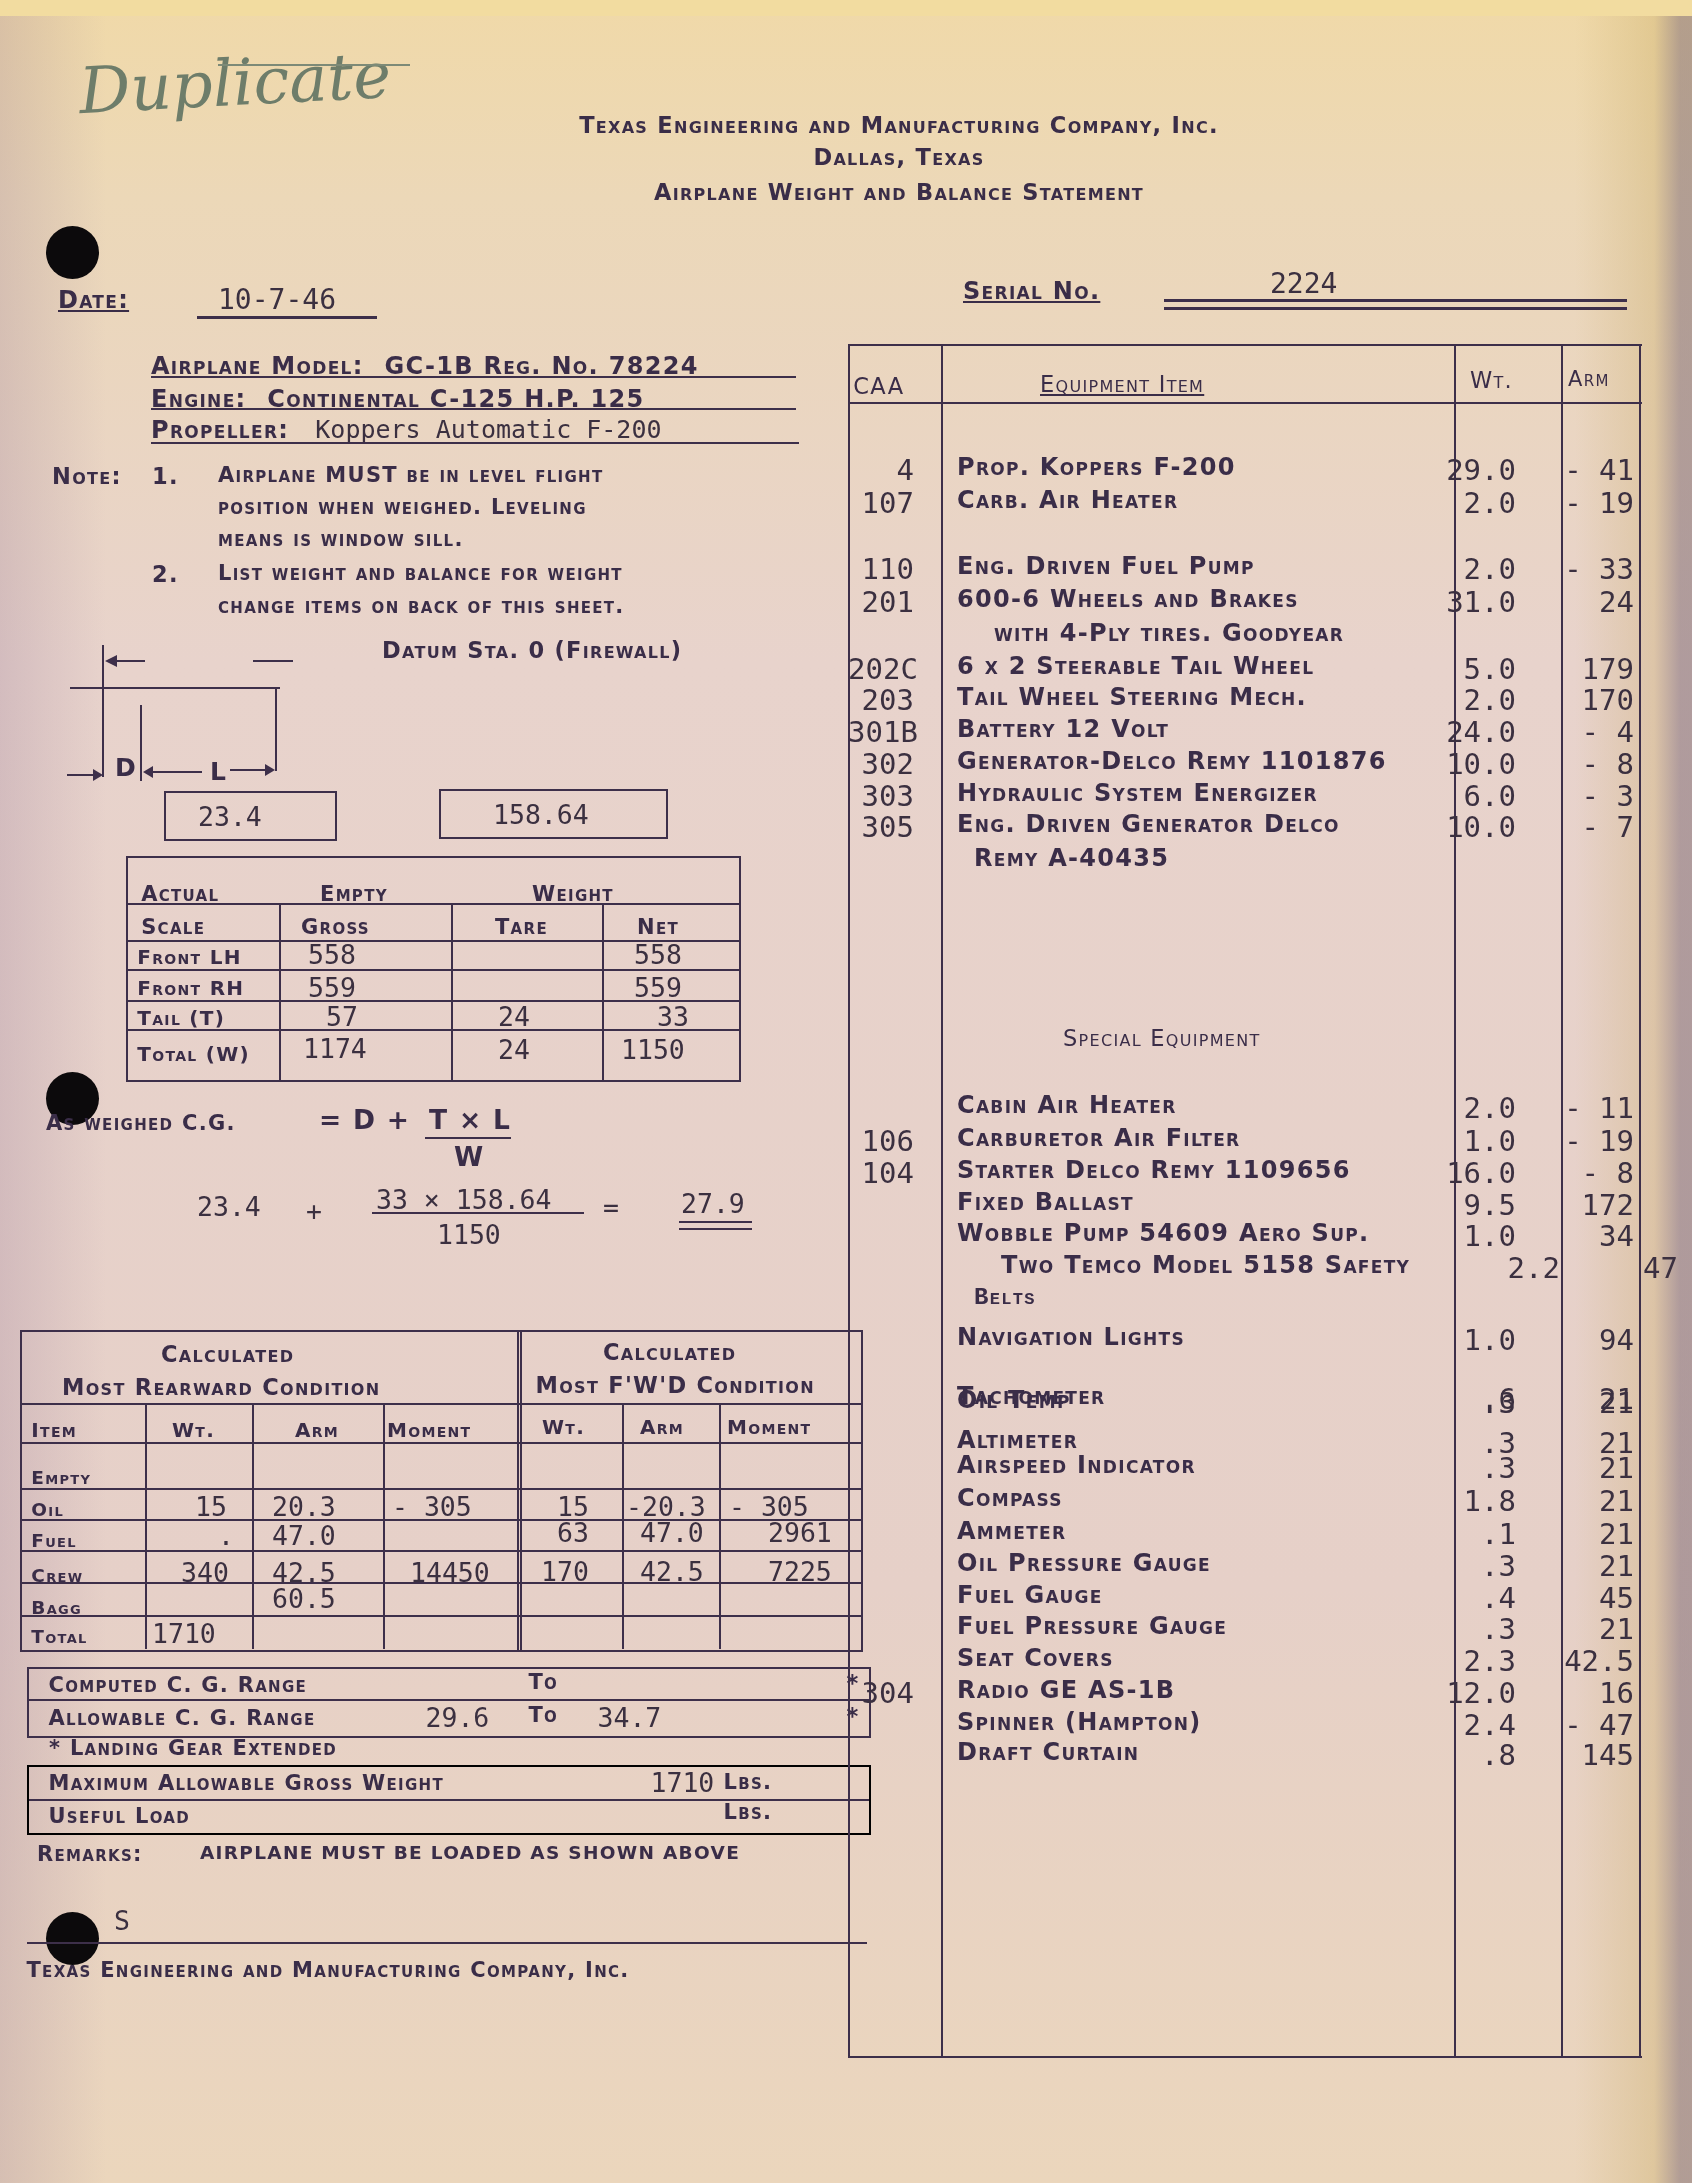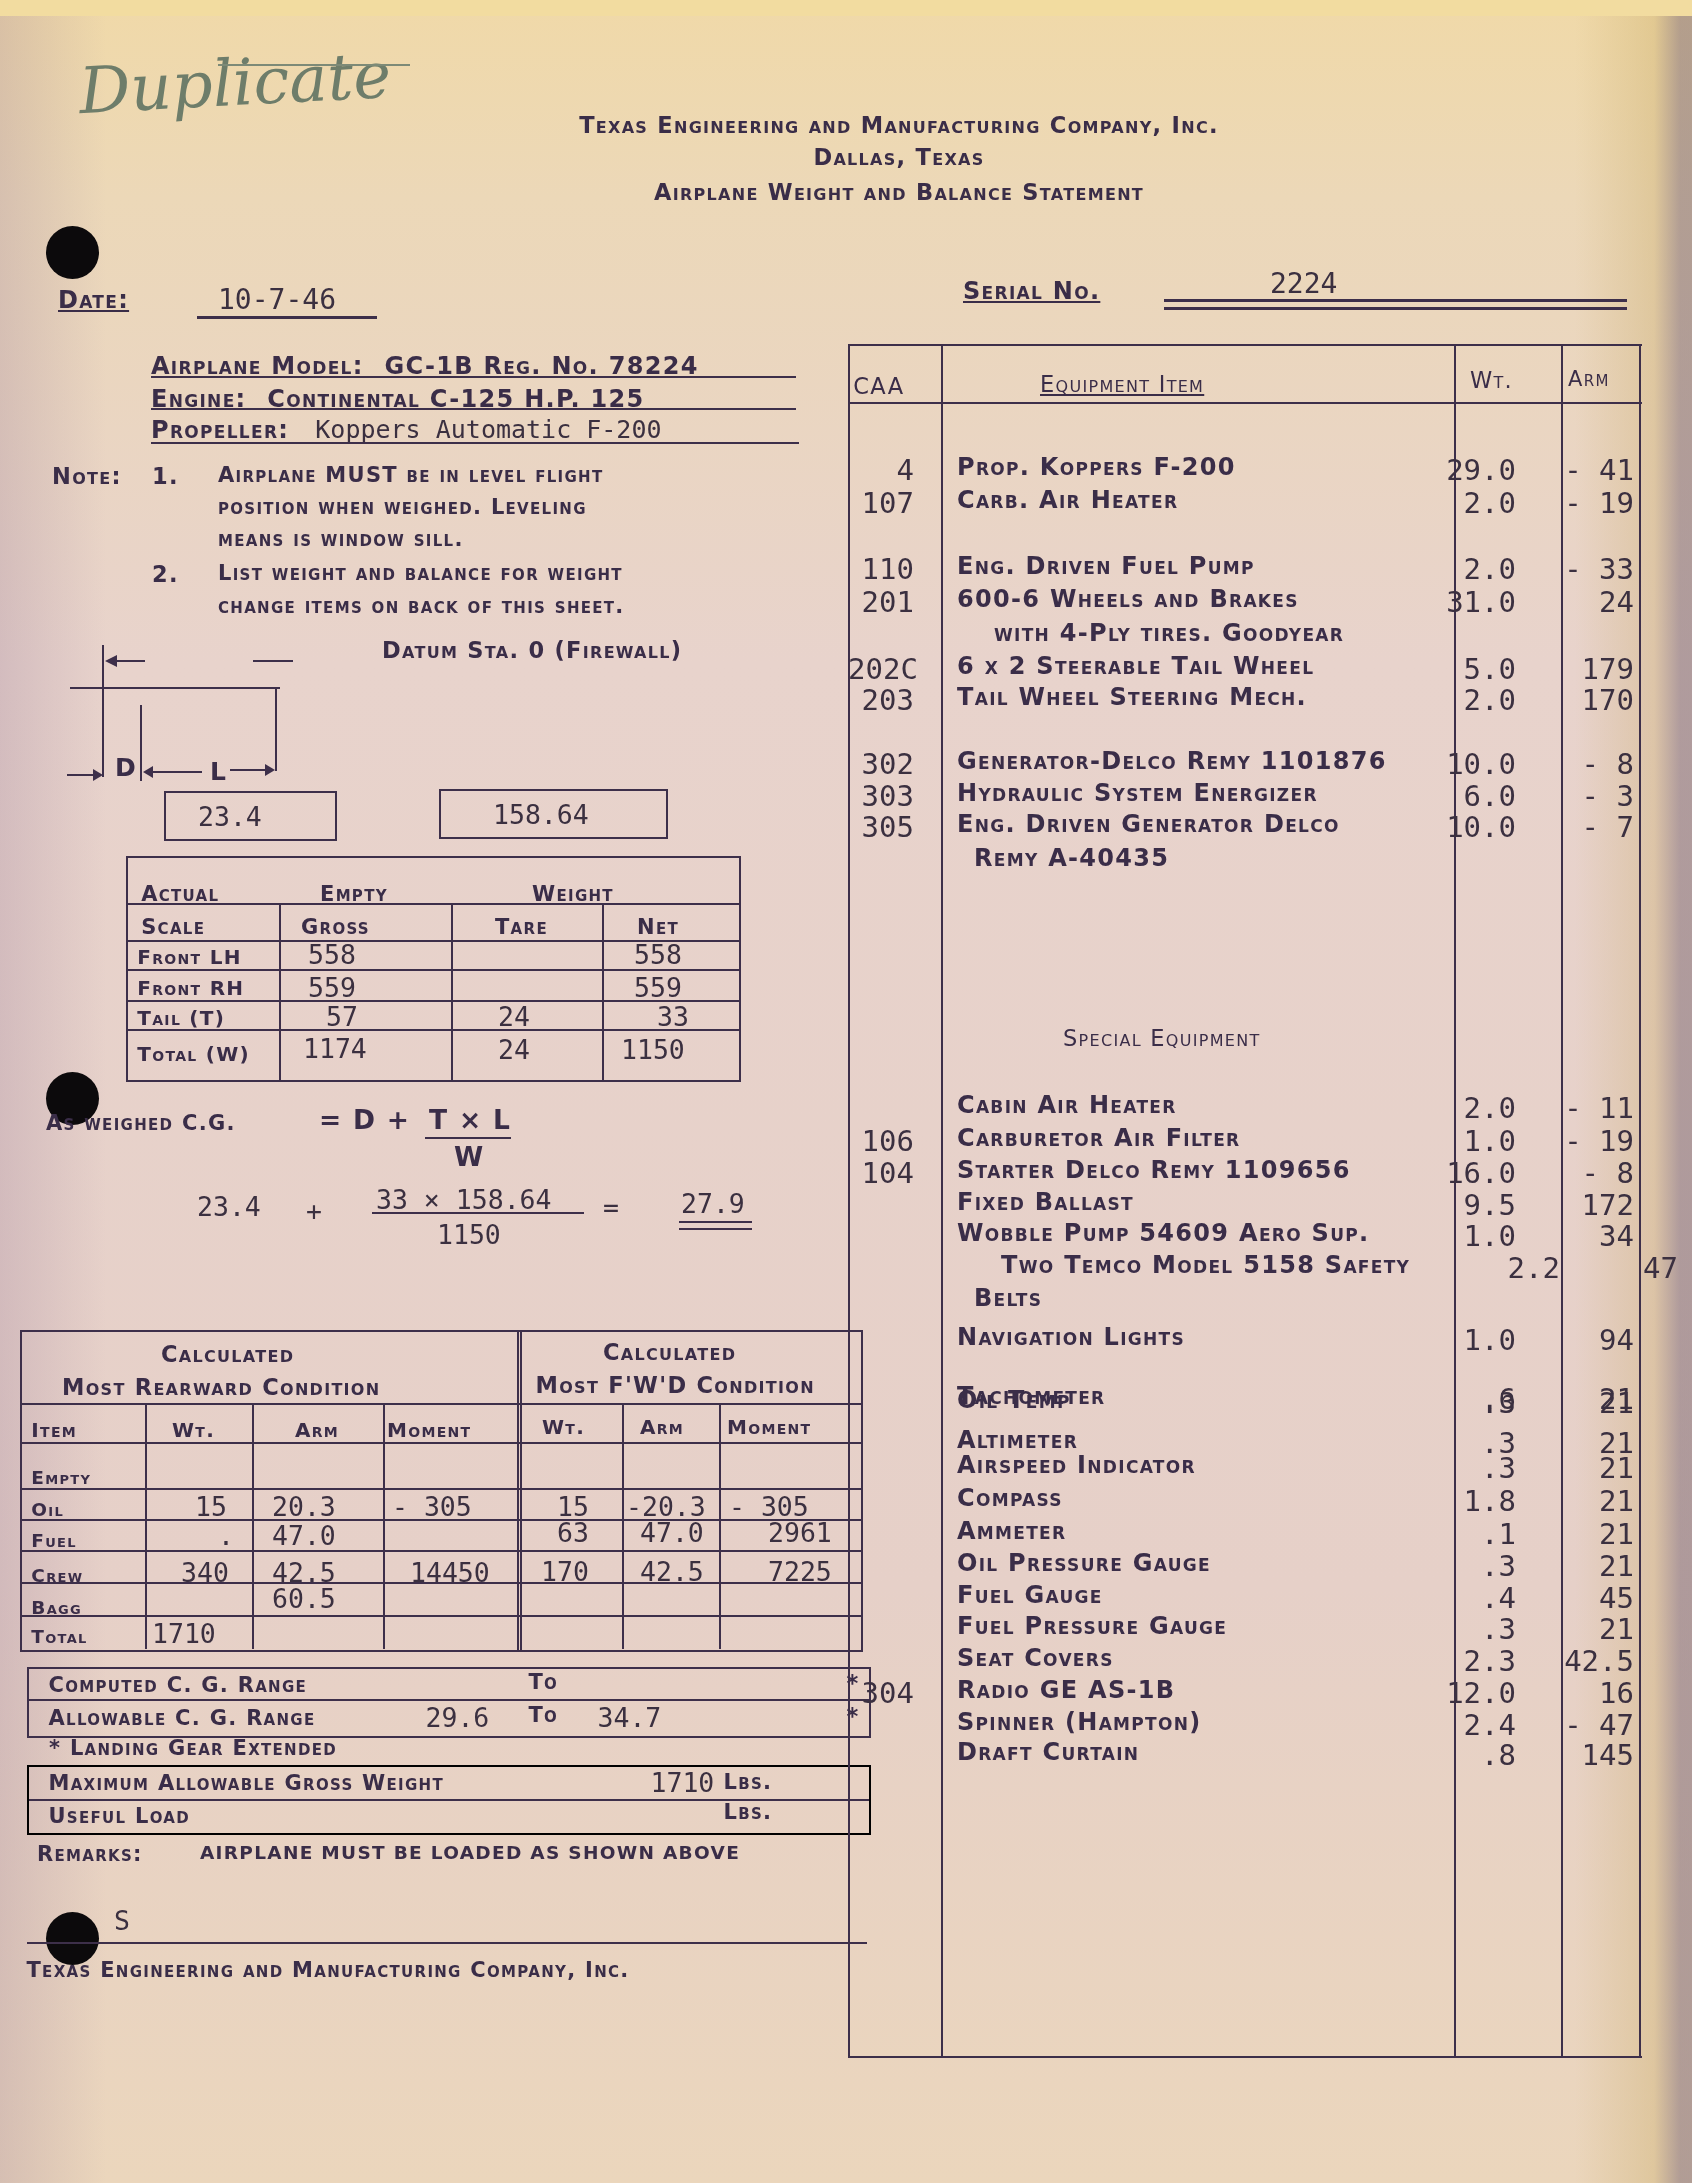--- a/index.html
+++ b/index.html
@@ -293,20 +293,26 @@
     <span class="eq-item">6 x 2 Steerable Tail Wheel</span>
     <span class="eq-wt">5.0</span>
     <span class="eq-arm">179</span>
   </div>
   <div class="eq-row" style="top:337px;">
     <span class="eq-caa">203</span>
     <span class="eq-item">Tail Wheel Steering Mech.</span>
     <span class="eq-wt">2.0</span>
     <span class="eq-arm">170</span>
   </div>
+  <div class="eq-row" style="top:369px;">
+    <span class="eq-caa">301B</span>
+    <span class="eq-item">Battery 12 Volt</span>
+    <span class="eq-wt">24.0</span>
+    <span class="eq-arm">- 4</span>
+  </div>
   <div class="eq-row" style="top:401px;">
     <span class="eq-caa">302</span>
     <span class="eq-item">Generator-Delco Remy 1101876</span>
     <span class="eq-wt">10.0</span>
     <span class="eq-arm">- 8</span>
   </div>
   <div class="eq-row" style="top:433px;">
     <span class="eq-caa">303</span>
     <span class="eq-item">Hydraulic System Energizer</span>
     <span class="eq-wt">6.0</span>
@@ -358,21 +364,21 @@
     <span class="eq-arm">34</span>
   </div>
   <div class="eq-row" style="top:905px;margin-left:44px;">
     <span class="eq-caa"></span>
     <span class="eq-item">Two Temco Model 5158 Safety</span>
     <span class="eq-wt">2.2</span>
     <span class="eq-arm">47</span>
   </div>
   <div class="eq-row" style="top:938px;">
     <span class="eq-caa"></span>
-    <span class="eq-item" style="left:126px;">  Belts</span>
+    <span class="eq-item" style="left:126px;font-family:Liberation Mono, monospace;">  Belts</span>
     <span class="eq-wt"></span>
     <span class="eq-arm"></span>
   </div>
   <div class="eq-row" style="top:977px;">
     <span class="eq-caa"></span>
     <span class="eq-item">Navigation Lights</span>
     <span class="eq-wt">1.0</span>
     <span class="eq-arm">94</span>
   </div>
   <div class="eq-row" style="top:1036px;">

